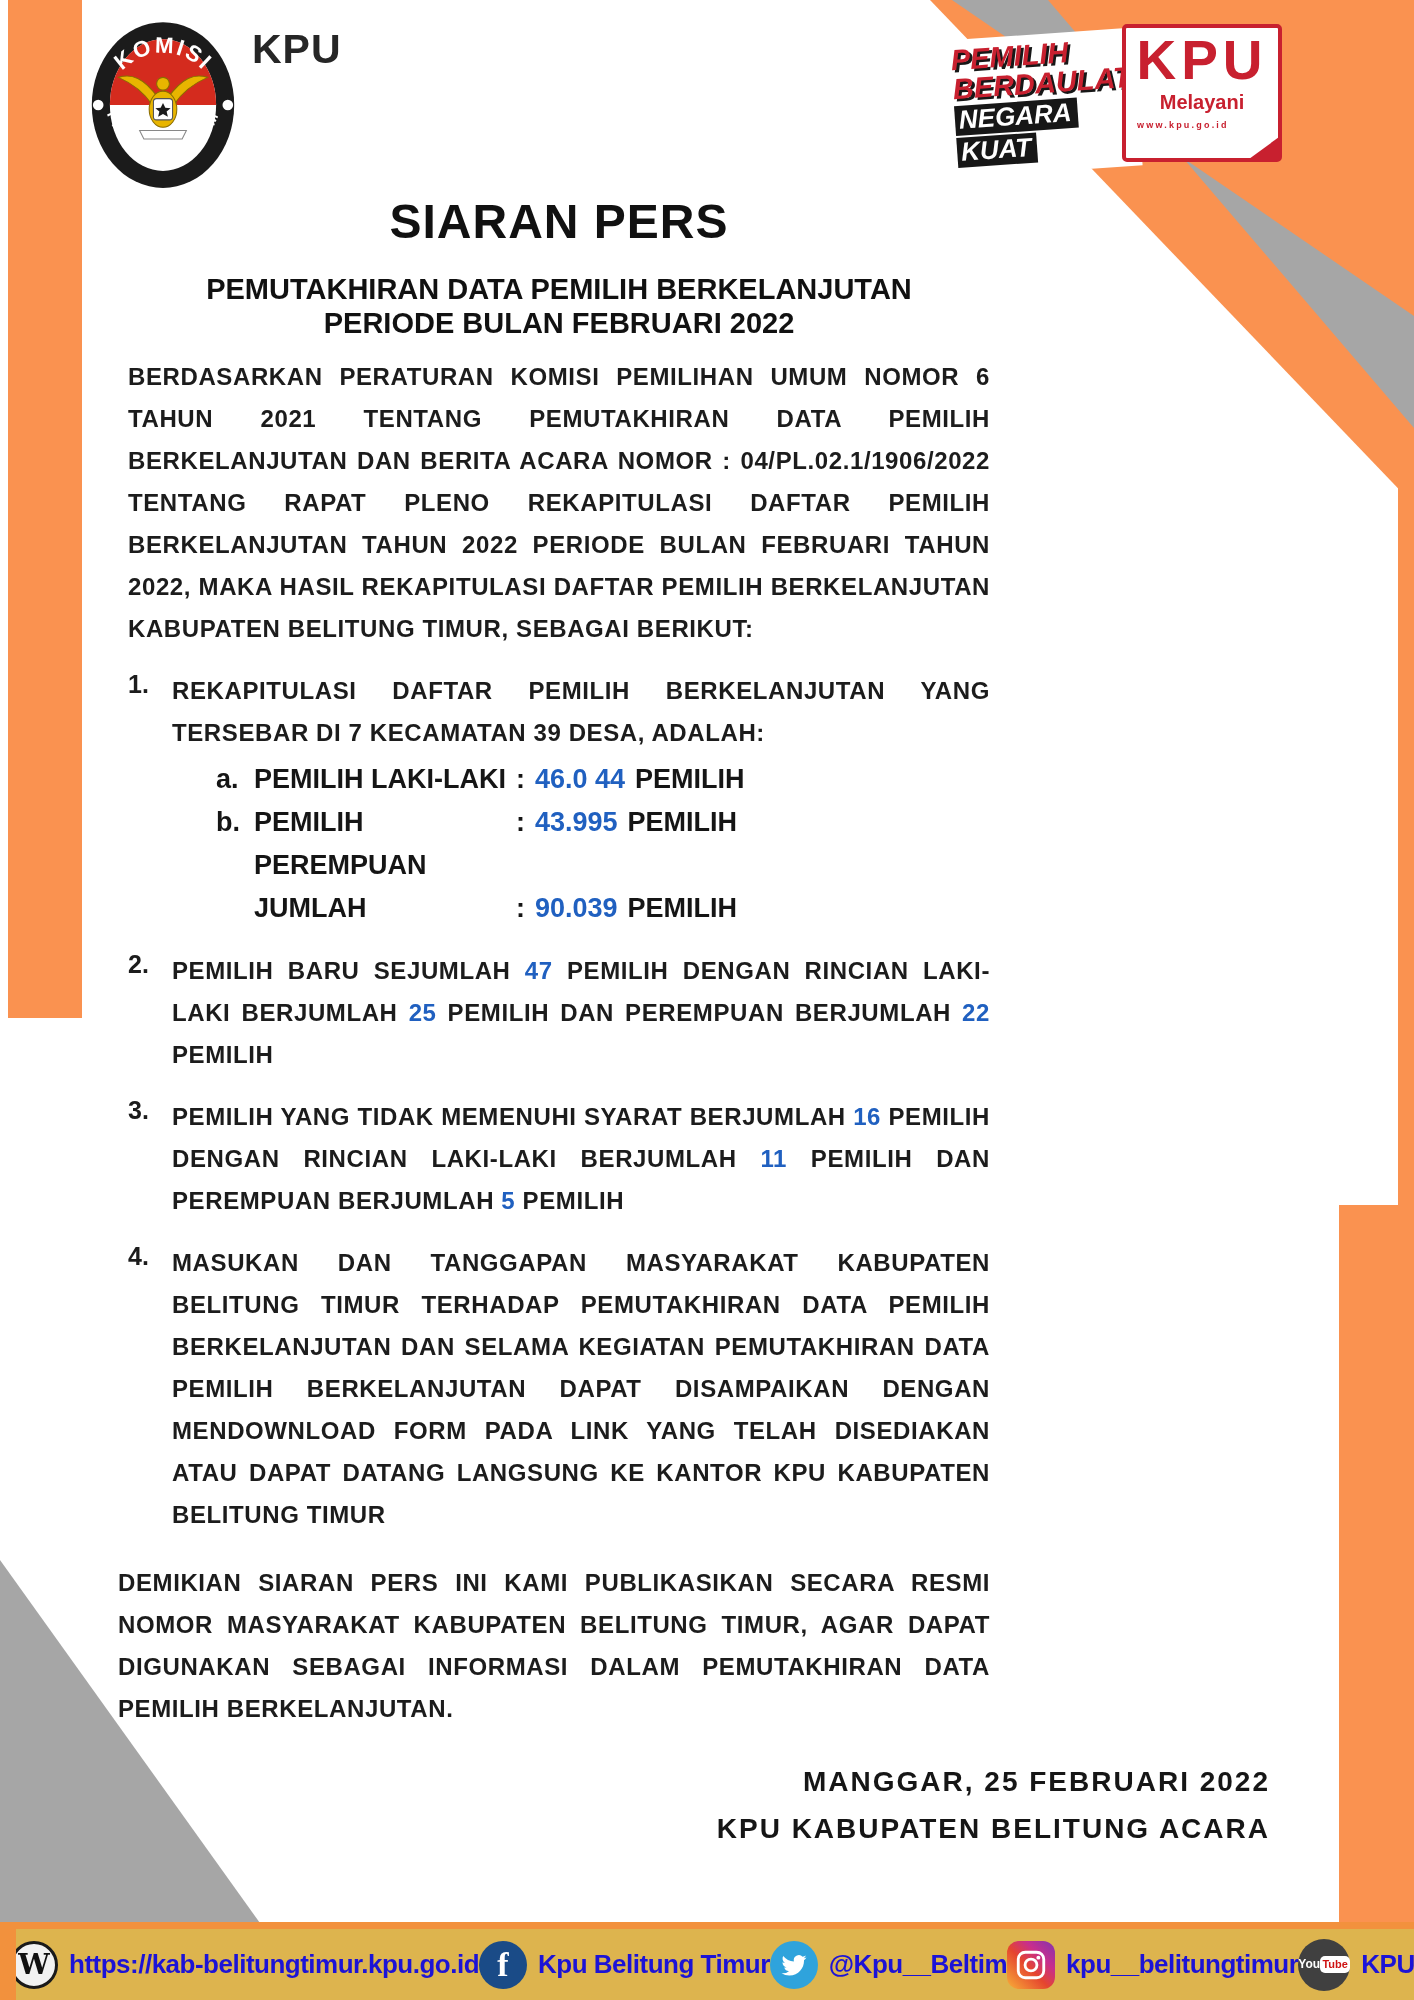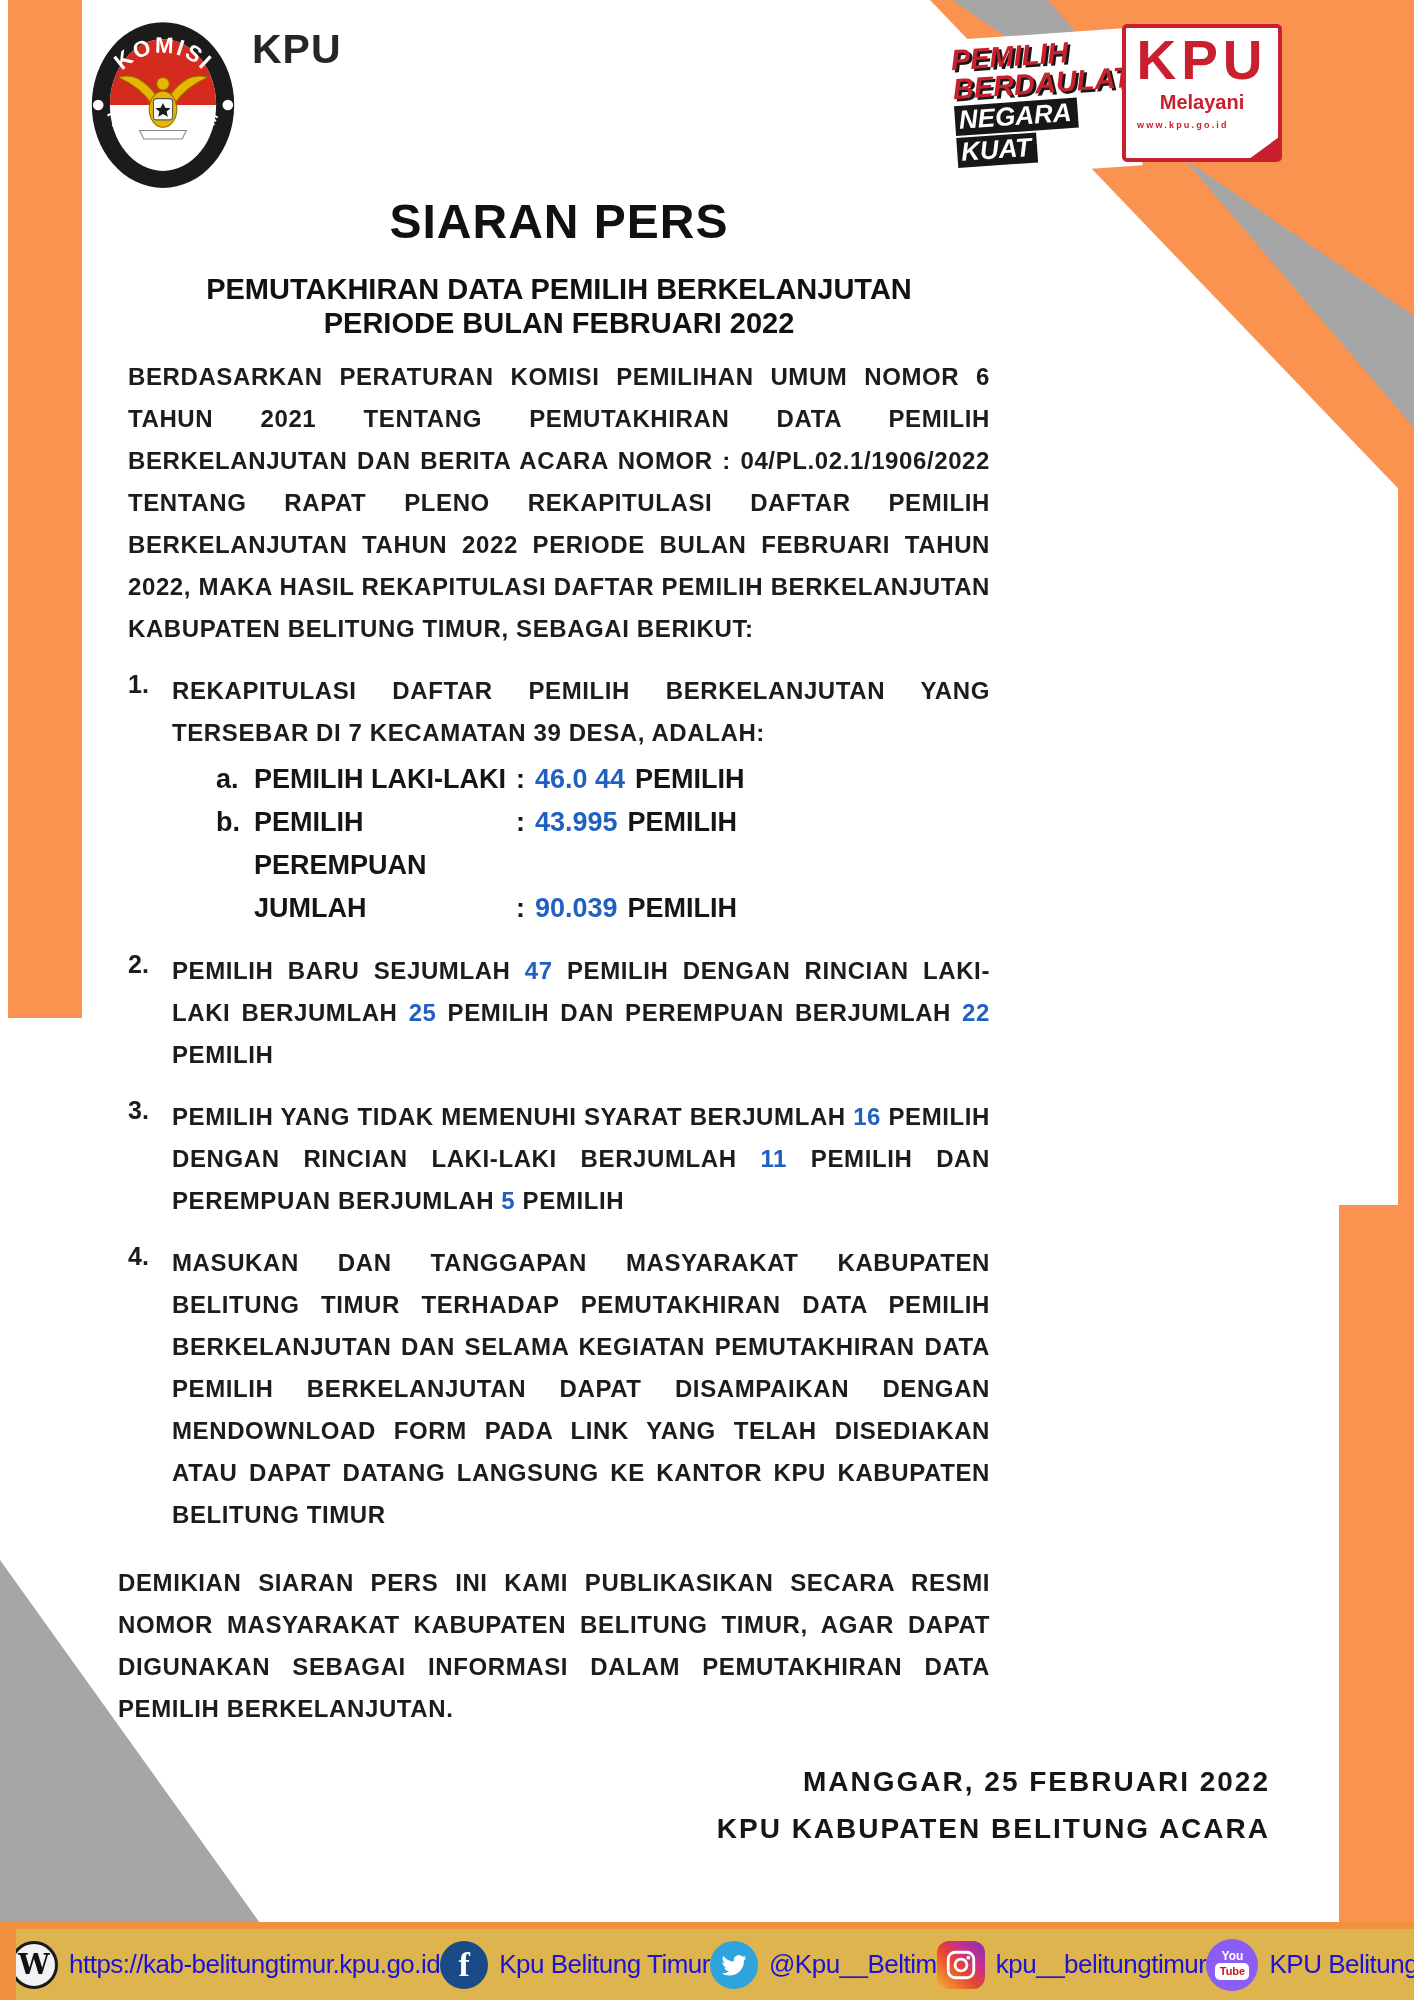--- a/index.html
+++ b/index.html
@@ -46,27 +46,27 @@
   .sub-prefix { width:38px; flex:none; }
   .sub-label { width:262px; flex:none; }
   .sub-colon { margin-right:10px; }
   .sub-value { margin-right:10px; }
   .closing { margin-left:-10px; width:872px; margin-top:26px; }
   .signature { width:1142px; margin-top:28px; text-align:right; font-size:28px; line-height:47px; font-weight:800; letter-spacing:2px; color:#161616; }
 
   
   .footer { position:absolute; left:0; bottom:0; width:1414px; height:78px; box-sizing:border-box; background:#DDB44E; border-top:7px solid #F2913D; display:flex; align-items:center; justify-content:space-between; padding:0 18px 0 10px; z-index:5; }
   .f-item { display:flex; align-items:center; gap:11px; }
-  .f-label { color:#1C13D6; font-weight:normal; font-size:26px; letter-spacing:-0.5px; white-space:nowrap; }
+  .f-label { color:#1C13D6; font-weight:bold; font-size:26px; letter-spacing:-0.5px; white-space:nowrap; }
   .icon-circle { width:48px; height:48px; border-radius:50%; display:flex; align-items:center; justify-content:center; flex:none; }
   .wp { background:#f2f2f2; border:3px solid #1a1a1a; box-sizing:border-box; font-family:"DejaVu Serif", serif; font-size:28px; font-weight:bold; color:#111; }
   .fb { background:#1A4B87; color:#fff; font-size:34px; font-weight:bold; font-family:"Liberation Serif", serif; }
   .tw { background:#2FA3DC; }
   .ig { width:48px; height:48px; border-radius:12px; background:linear-gradient(45deg,#F9B038,#E5452E 45%,#C72E8E 70%,#8134AF); display:flex; align-items:center; justify-content:center; flex:none; }
-  .yt { background:#8b5cf6; flex-direction:column; width:52px; height:52px; }
+  .yt { background:#404040; flex-direction:row; width:52px; height:52px; }
   .yt-top { color:#fff; font-size:12px; font-weight:900; line-height:13px; }
   .yt-tube { background:#fff; border-radius:5px; width:34px; height:17px; color:#CE1312; font-size:11px; font-weight:900; line-height:17px; text-align:center; }
 </style>
 </head>
 <body>
 
 <div class="page">
 
   <div class="left-orange-bar"></div>
   <div class="orange-tri-tr"></div>

